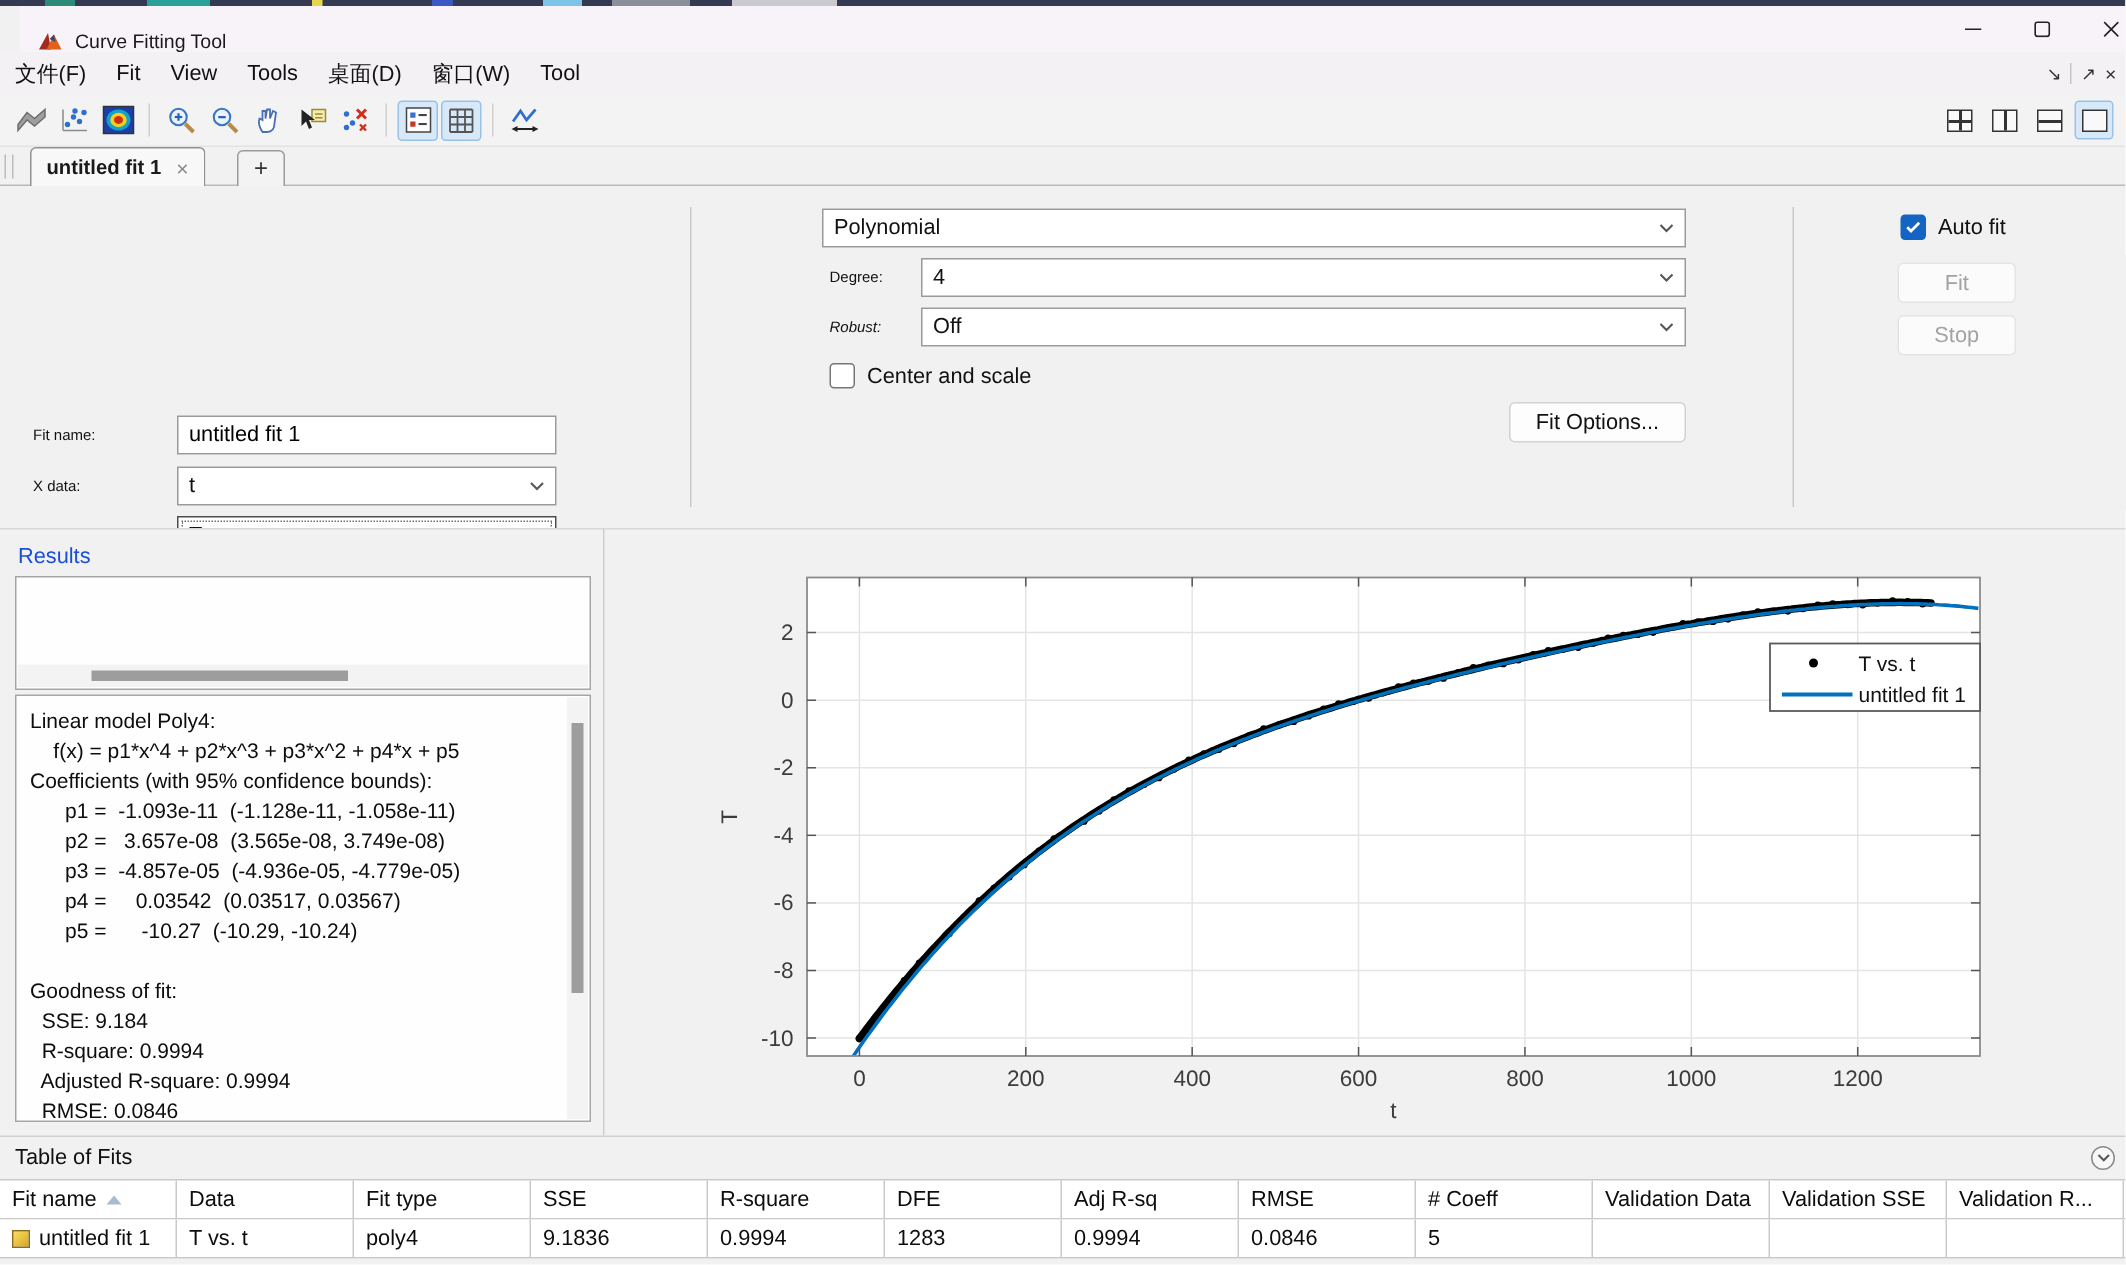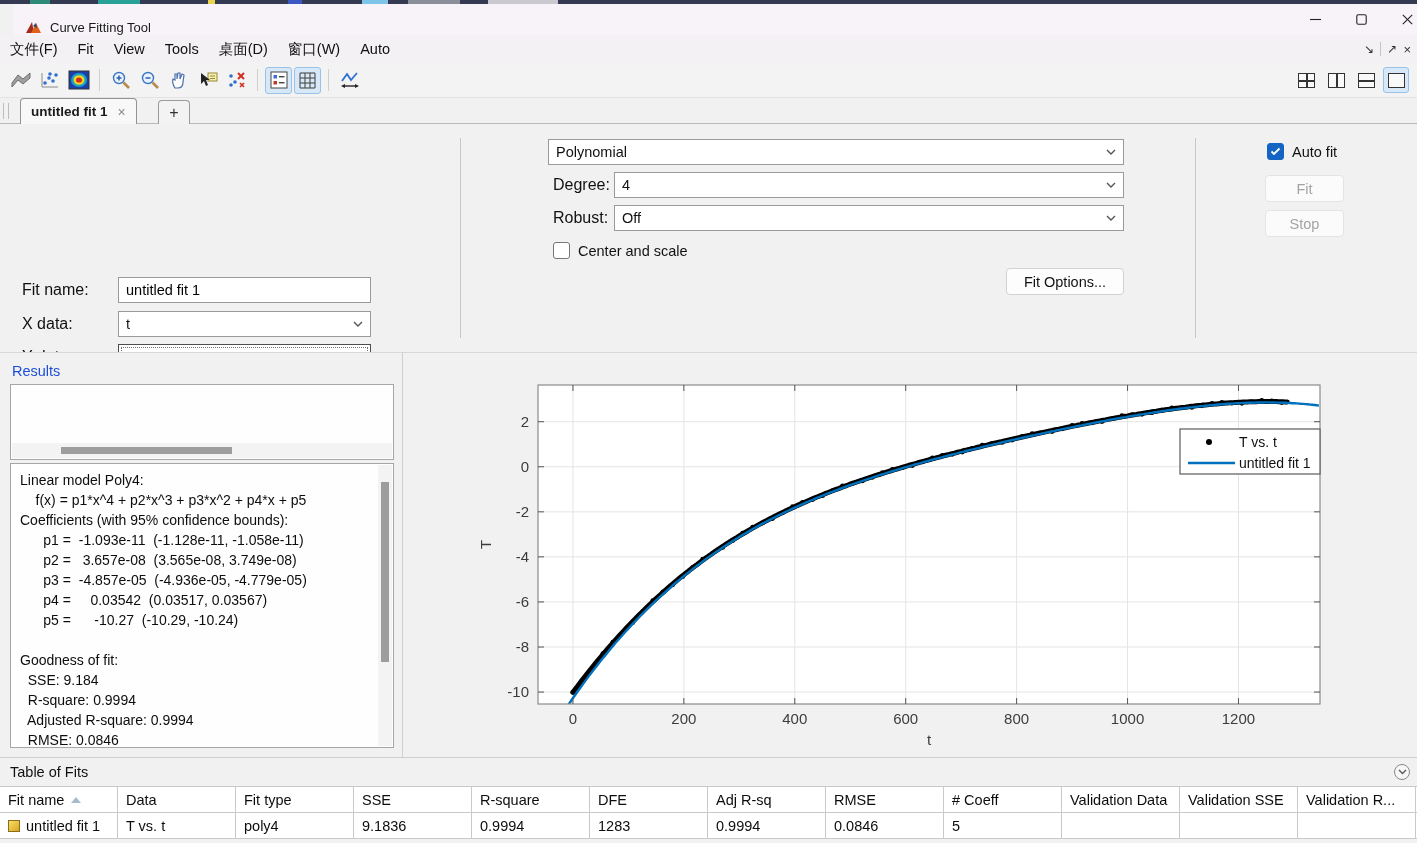--- a/index.html
+++ b/index.html
@@ -40,21 +40,21 @@
   #tab-grip{position:absolute;left:3px;top:5px;width:6px;height:16px;border-left:1px solid #bdbdbd;border-right:1px solid #bdbdbd;}
   .tab{position:absolute;top:0;height:26px;background:#f8f8f8;border:1px solid #929292;border-bottom:none;border-radius:4px 4px 0 0;display:flex;align-items:center;padding:0 10px;gap:10px;}
   .tab .tlabel{font-weight:700;font-size:13.5px;color:#1a1a1a;white-space:nowrap;}
   .tab .tclose{color:#8a8a8a;font-size:14px;line-height:1;}
   #tab-add{position:absolute;top:2px;height:24px;width:32px;background:#f3f3f3;border:1px solid #9a9a9a;border-bottom:none;border-radius:4px 4px 0 0;display:flex;align-items:center;justify-content:center;font-size:16px;color:#333;}
 
   
   #params{position:absolute;left:0;top:124px;width:1417px;height:228px;background:#f1f1f1;}
   .vdiv{position:absolute;top:14px;height:200px;width:1px;background:#c9c9c9;}
   .prow{position:absolute;display:flex;align-items:center;}
-  .plabel{font-size:16px;color:#111;}
+  .plabel{font-size:10px;color:#111;}
   .combo{background:#fff;border:1px solid #9a9a9a;display:flex;align-items:stretch;height:26px;}
   .combo .val{flex:1;display:flex;align-items:center;padding:0 7px;font-size:14.5px;white-space:nowrap;overflow:hidden;}
   .combo .chev{width:24px;display:flex;align-items:center;justify-content:center;}
   .combo.focused{border:1px solid #4d4d4d;outline:1px dotted #707070;outline-offset:-4px;}
   .txtfield{height:26px;border:1px solid #9a9a9a;background:#fff;font-size:14.5px;padding:0 7px;width:100%;}
   .checkbox{width:17px;height:17px;border:1px solid #767676;border-radius:3px;background:#fff;display:inline-flex;align-items:center;justify-content:center;}
   .checkbox.checked{background:#1464c4;border-color:#1464c4;}
   .cblabel{margin-left:8px;font-size:14.5px;}
   .pushbtn{background:#fdfdfd;border:1px solid #d2d2d2;border-radius:4px;font-size:14.5px;color:#111;display:flex;align-items:center;justify-content:center;}
   .pushbtn.disabled{color:#a3a3a3;background:#fbfbfb;border-color:#e4e4e4;}
@@ -131,21 +131,21 @@
   </div>
 
   <div id="menubar">
 
     <span class="menu-item">文件(F)</span>
       <span class="menu-item">Fit</span>
       <span class="menu-item">View</span>
       <span class="menu-item">Tools</span>
       <span class="menu-item">桌面(D)</span>
       <span class="menu-item">窗口(W)</span>
-      <span class="menu-item">Auto</span>
+      <span class="menu-item">Tool</span>
       <div id="menubar-right">
       <span style="font-size:12px;">↘</span>
       <span class="mb-sep"></span>
       <span style="font-size:12px;">↗</span>
       <span style="font-size:13px;">×</span>
     </div>
   </div>
 
   <div id="toolbar">
     <div style="width:6px"></div>
@@ -347,21 +347,21 @@
       <div class="combo" style="width:510px;">
         <span class="val">4</span>
         <span class="chev">
             <svg width="10" height="7" viewBox="0 0 10 7">
               <polyline points="1,1 5,5 9,1" fill="none" stroke="#555" stroke-width="1.4"></polyline>
             </svg>
           </span>
       </div>
     </div>
     <div class="prow" style="left:553px;top:81px;">
-      <span class="plabel" style="width:61px;">Robust:</span>
+      <span class="plabel" style="width:61px;font-style:italic;">Robust:</span>
       <div class="combo" style="width:510px;">
         <span class="val">Off</span>
         <span class="chev">
             <svg width="10" height="7" viewBox="0 0 10 7">
               <polyline points="1,1 5,5 9,1" fill="none" stroke="#555" stroke-width="1.4"></polyline>
             </svg>
           </span>
       </div>
     </div>
     <div class="prow" style="left:553px;top:118px;">

